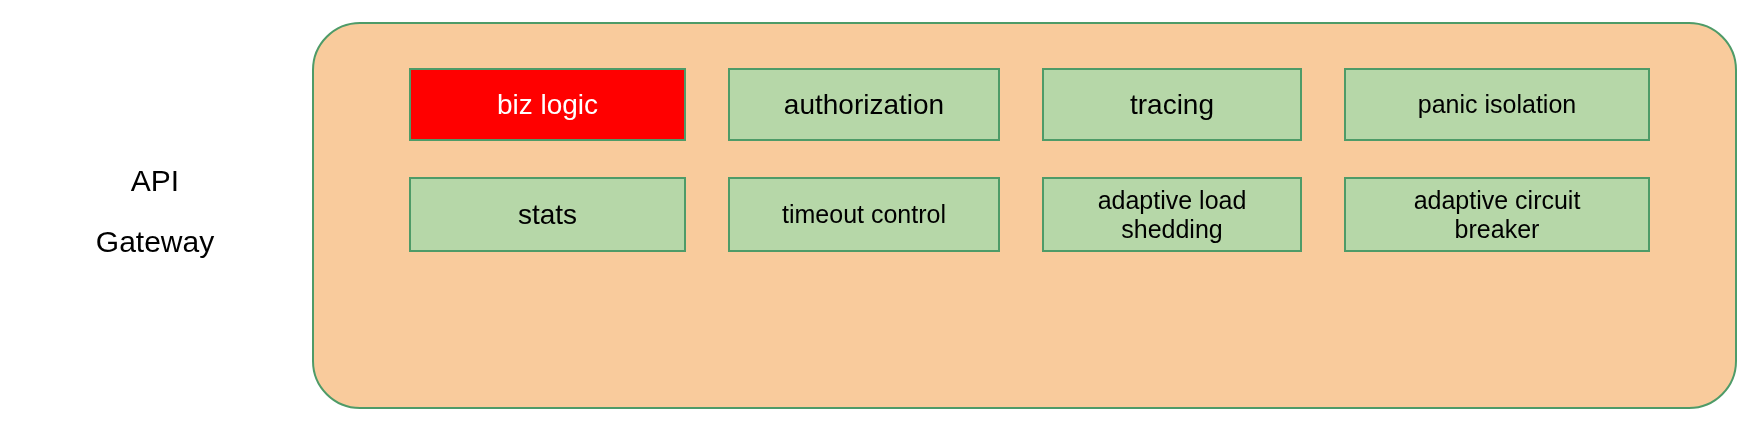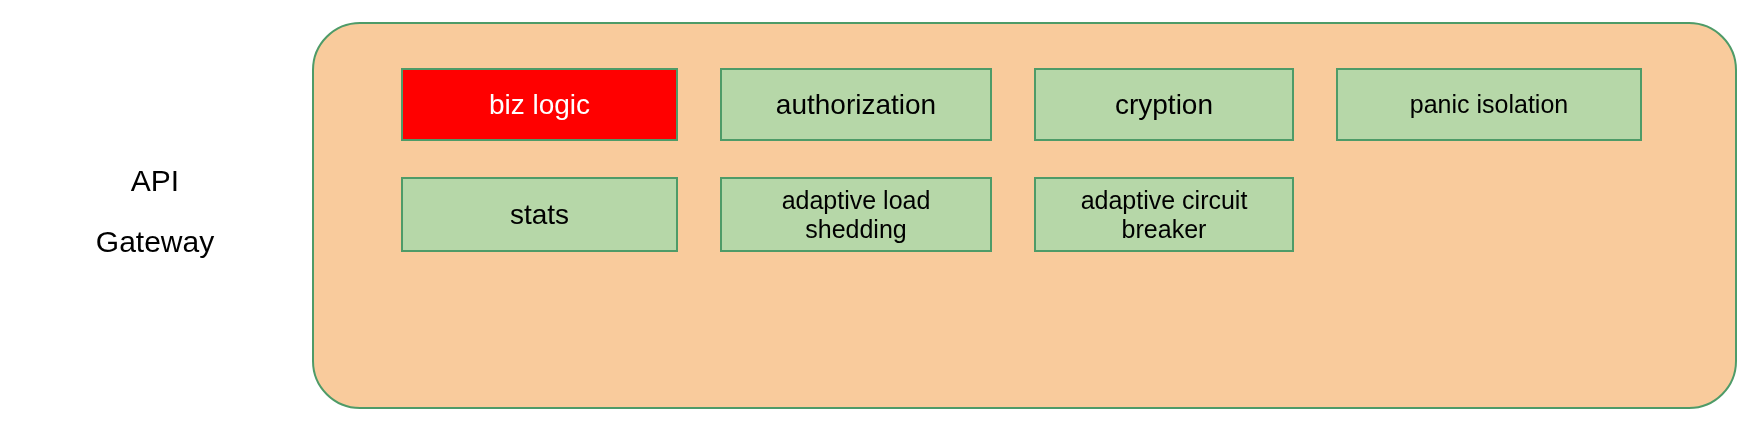--- a/index.html
+++ b/index.html
@@ -40,20 +40,21 @@
   .component-grid {
     display: grid;
     grid-template-columns: 277px 272px 260px 306px;
     grid-template-rows: 73px 75px 75px;
     row-gap: 36px;
     justify-content: space-between;
     box-sizing: border-box;
     padding: 44px 93px 0 87px;
     width: 100%;
     height: 100%;
+    margin-left: 8px;
   }
   .box {
     box-sizing: border-box;
     background: var(--box-bg, #B6D7A8);
     border: 2.5px solid var(--border-green, #4E9B68);
     display: flex;
     align-items: center;
     justify-content: center;
     text-align: center;
     font-size: 28px;
@@ -84,35 +85,38 @@
 
       <div class="box highlight">
         <span>biz logic</span>
       </div>
 
       <div class="box">
         <span>authorization</span>
       </div>
 
       <div class="box">
-        <span>cryption</span>
+        <span>tracing</span>
       </div>
 
 
       <div class="box small">
         <span>panic isolation</span>
       </div>
 
 
       <div class="box">
         <span>stats</span>
       </div>
 
 
 
+      <div class="box small">
+        <span>timeout control</span>
+      </div>
 
       <div class="box small">
         <span>adaptive load
 shedding</span>
       </div>
 
       <div class="box small">
         <span>adaptive circuit
 breaker</span>
       </div>

